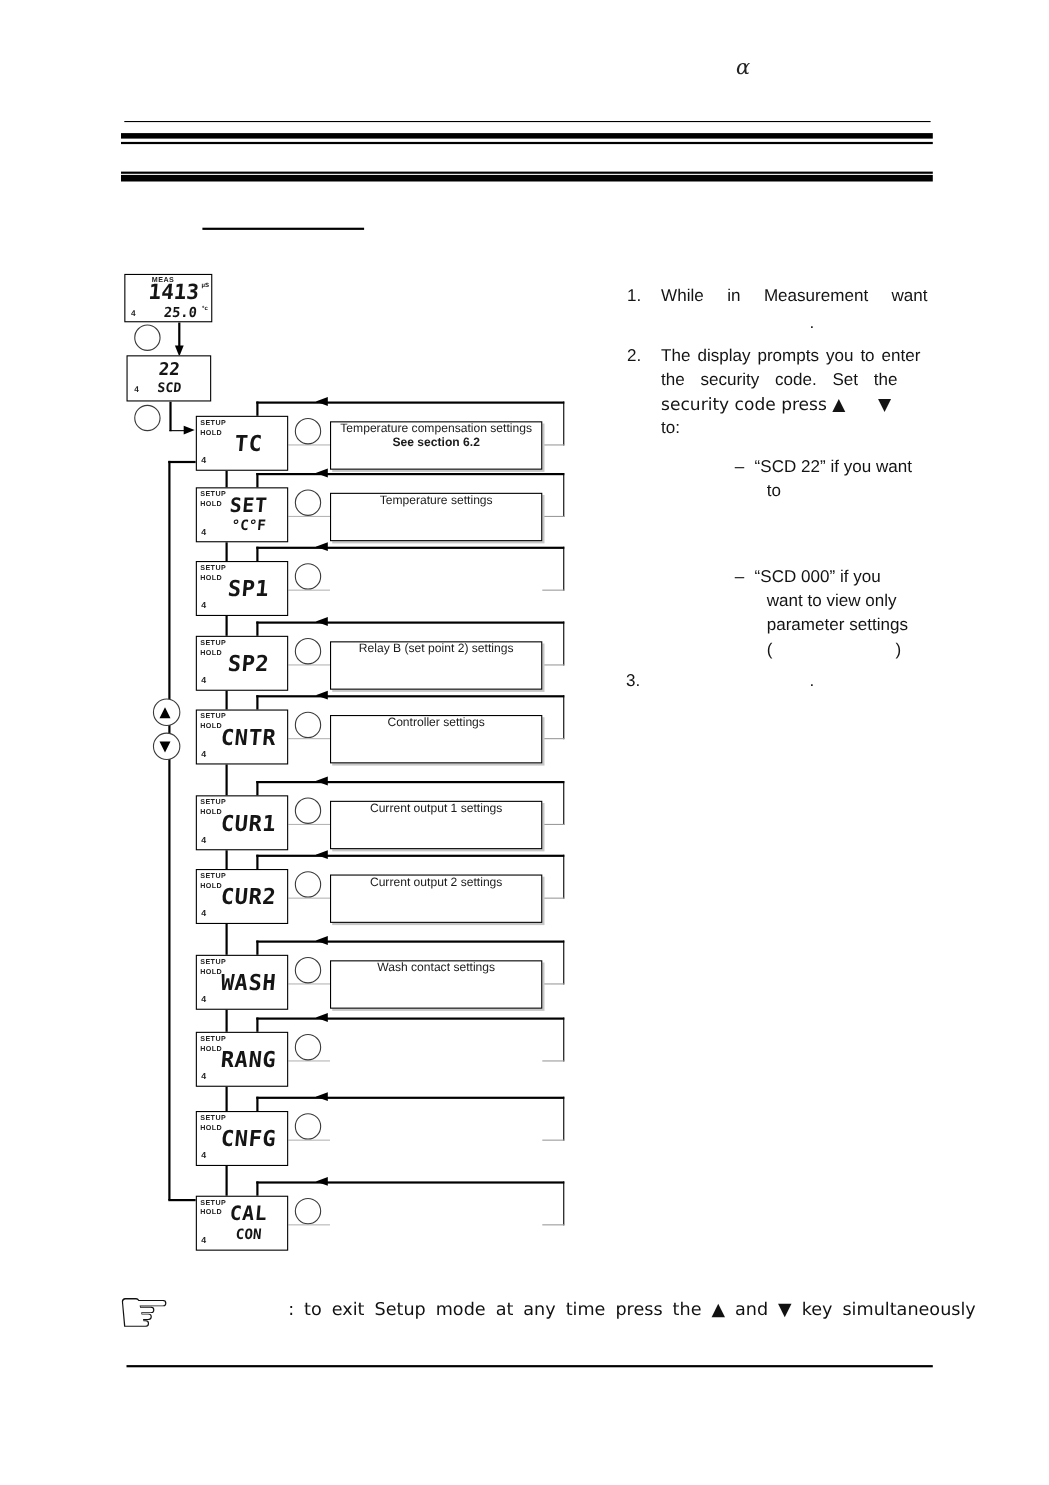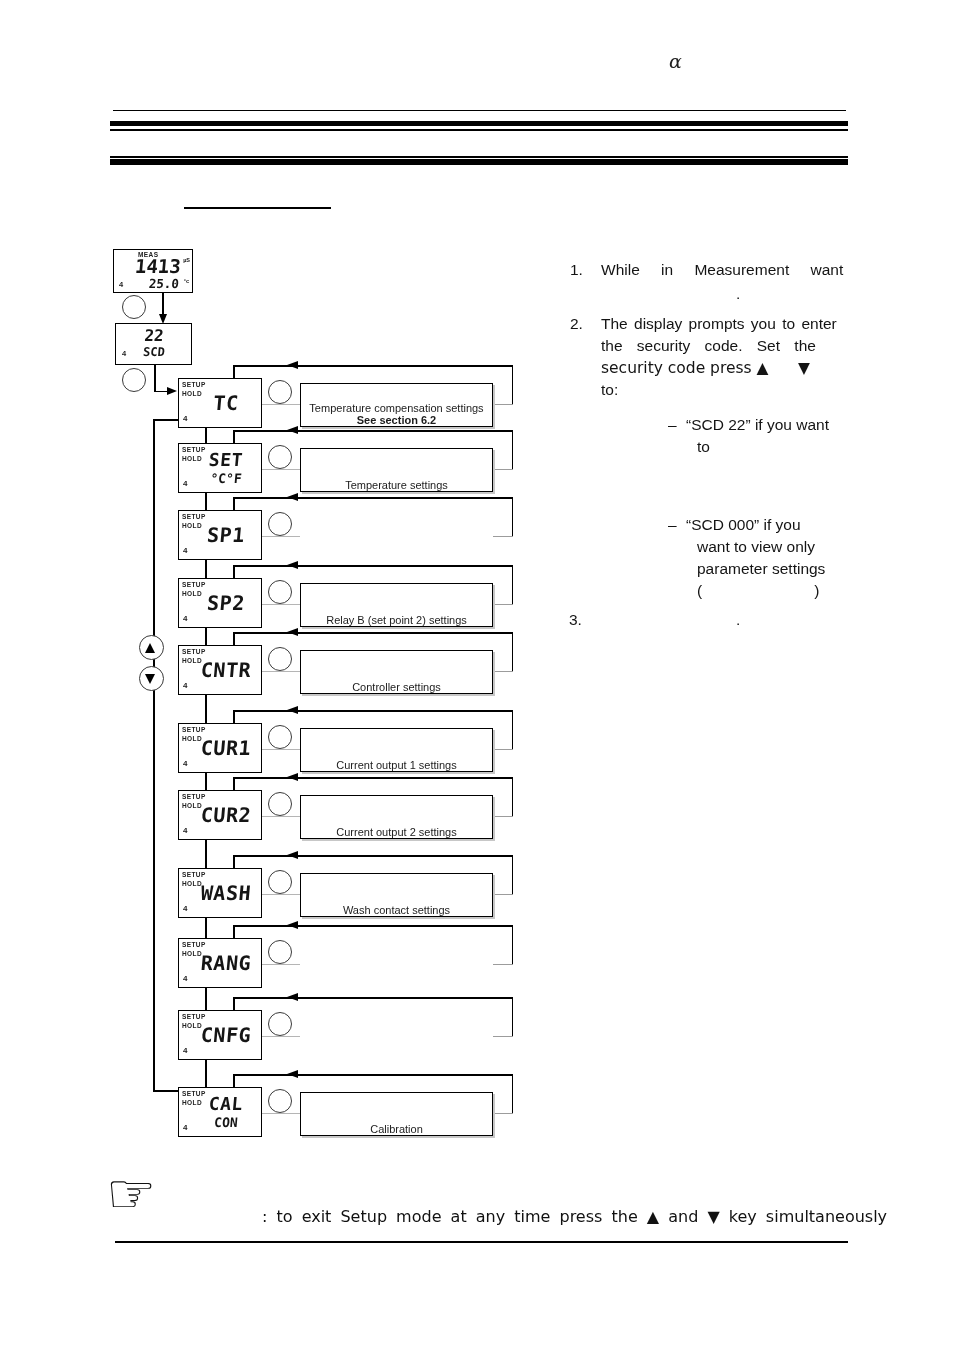--- a/index.html
+++ b/index.html
@@ -49,41 +49,41 @@
   .mrow .lcd{left:178px;top:13px;width:84px;height:50px;}
   .lcd .setup{left:3px;top:2px;}
   .lcd .hold{left:3px;top:11px;}
   .lcd .badge{left:4px;bottom:4px;top:auto;font-size:8px;}
   .lcd .lcd-main{position:absolute;left:14px;top:0;right:2px;height:100%;display:flex;align-items:center;justify-content:center;font-size:20px;letter-spacing:.5px;}
   .lcd .lcd-sub{display:none;}
   .lcd.two .lcd-main{top:3px;height:24px;font-size:18px;}
   .lcd.two .lcd-sub{display:block;position:absolute;left:14px;right:2px;top:27px;text-align:center;font-size:13px;}
   .mrow .enter-btn{left:268px;top:15px;}
   .mrow .desc-box{position:absolute;left:300px;top:18px;width:193px;height:44px;border:1.3px solid #000;background:#fff;box-sizing:border-box;
-      display:flex;flex-direction:column;align-items:center;justify-content:flex-end;text-align:center;font-size:11px;color:#1c1c1c;
+      display:flex;flex-direction:column;align-items:center;justify-content:flex-start;text-align:center;font-size:11px;color:#1c1c1c;
       box-shadow:2px 2px 0 0 #c7c7c7;}
   .desc-box .bold{font-weight:bold;}
 
   
   #chain-line{left:205px;top:428px;width:1.5px;height:662px;background:#000;z-index:0;}
   #loop-h1{left:153px;top:419px;width:25px;height:1.5px;background:#000;z-index:0;}
   #loop-v{left:153px;top:419px;width:1.5px;height:672px;background:#000;z-index:0;}
   #loop-h2{left:153px;top:1090px;width:25px;height:1.5px;background:#000;z-index:0;}
 
   .key-btn{z-index:3;width:25px;height:25px;}
   .tri-up{position:absolute;left:5.2px;top:6.5px;width:0;height:0;border-left:5.8px solid transparent;border-right:5.8px solid transparent;border-bottom:10px solid #000;}
   .tri-down{position:absolute;left:5.2px;top:6.5px;width:0;height:0;border-left:5.8px solid transparent;border-right:5.8px solid transparent;border-top:10px solid #000;}
 
   
   .ins{position:absolute;font-size:15.5px;color:#141414;}
   .pre{white-space:pre;}
   .ws17{word-spacing:17px;}
   .ws2{word-spacing:2px;}
   .ws10{word-spacing:10px;}
-  .ws4{word-spacing:4px;margin-top:27px;}
+  .ws4{word-spacing:4px;}
   .tri-inline{font-family:"DejaVu Sans",sans-serif;}
 
   
   #hand{position:absolute;left:106px;top:1166px;font-size:56px;line-height:56px;font-family:"DejaVu Sans",sans-serif;color:#111;}
   #note1{position:absolute;left:262px;top:1180px;font-size:16px;}
   #note2{position:absolute;left:182px;top:1202px;font-size:16px;word-spacing:1px;}
 </style>
 </head>
 <body>
 
@@ -323,23 +323,20 @@
     <div class="ret-h2"></div>
     <div class="gray-conn"></div>
     <div class="lcdbox lcd two">
       <span class="tinylab setup">SETUP</span>
       <span class="tinylab hold">HOLD</span>
       <span class="seg lcd-main">CAL</span>
       <span class="seg lcd-sub">CON</span>
       <span class="tinylab badge">4</span>
     </div>
     <div class="circle enter-btn"></div>
-    <div class="desc-box">
-      <span>Calibration</span>
-    </div>
   </div>
 
   <span class="ins" style="left:570px;top:261px;">1.</span>
   <span class="ins ws17" style="left:601px;top:261px;">While in Measurement want</span>
   <span class="ins" style="left:736px;top:285px;">.</span>
 
   <span class="ins" style="left:570px;top:315px;">2.</span>
   <span class="ins ws2" style="left:601px;top:315px;">The display prompts you to enter</span>
   <span class="ins ws10" style="left:601px;top:337px;">the security code. Set the</span>
   <span class="ins pre tri-inline" style="left:601px;top:359px;">security code press ▲      ▼</span>

